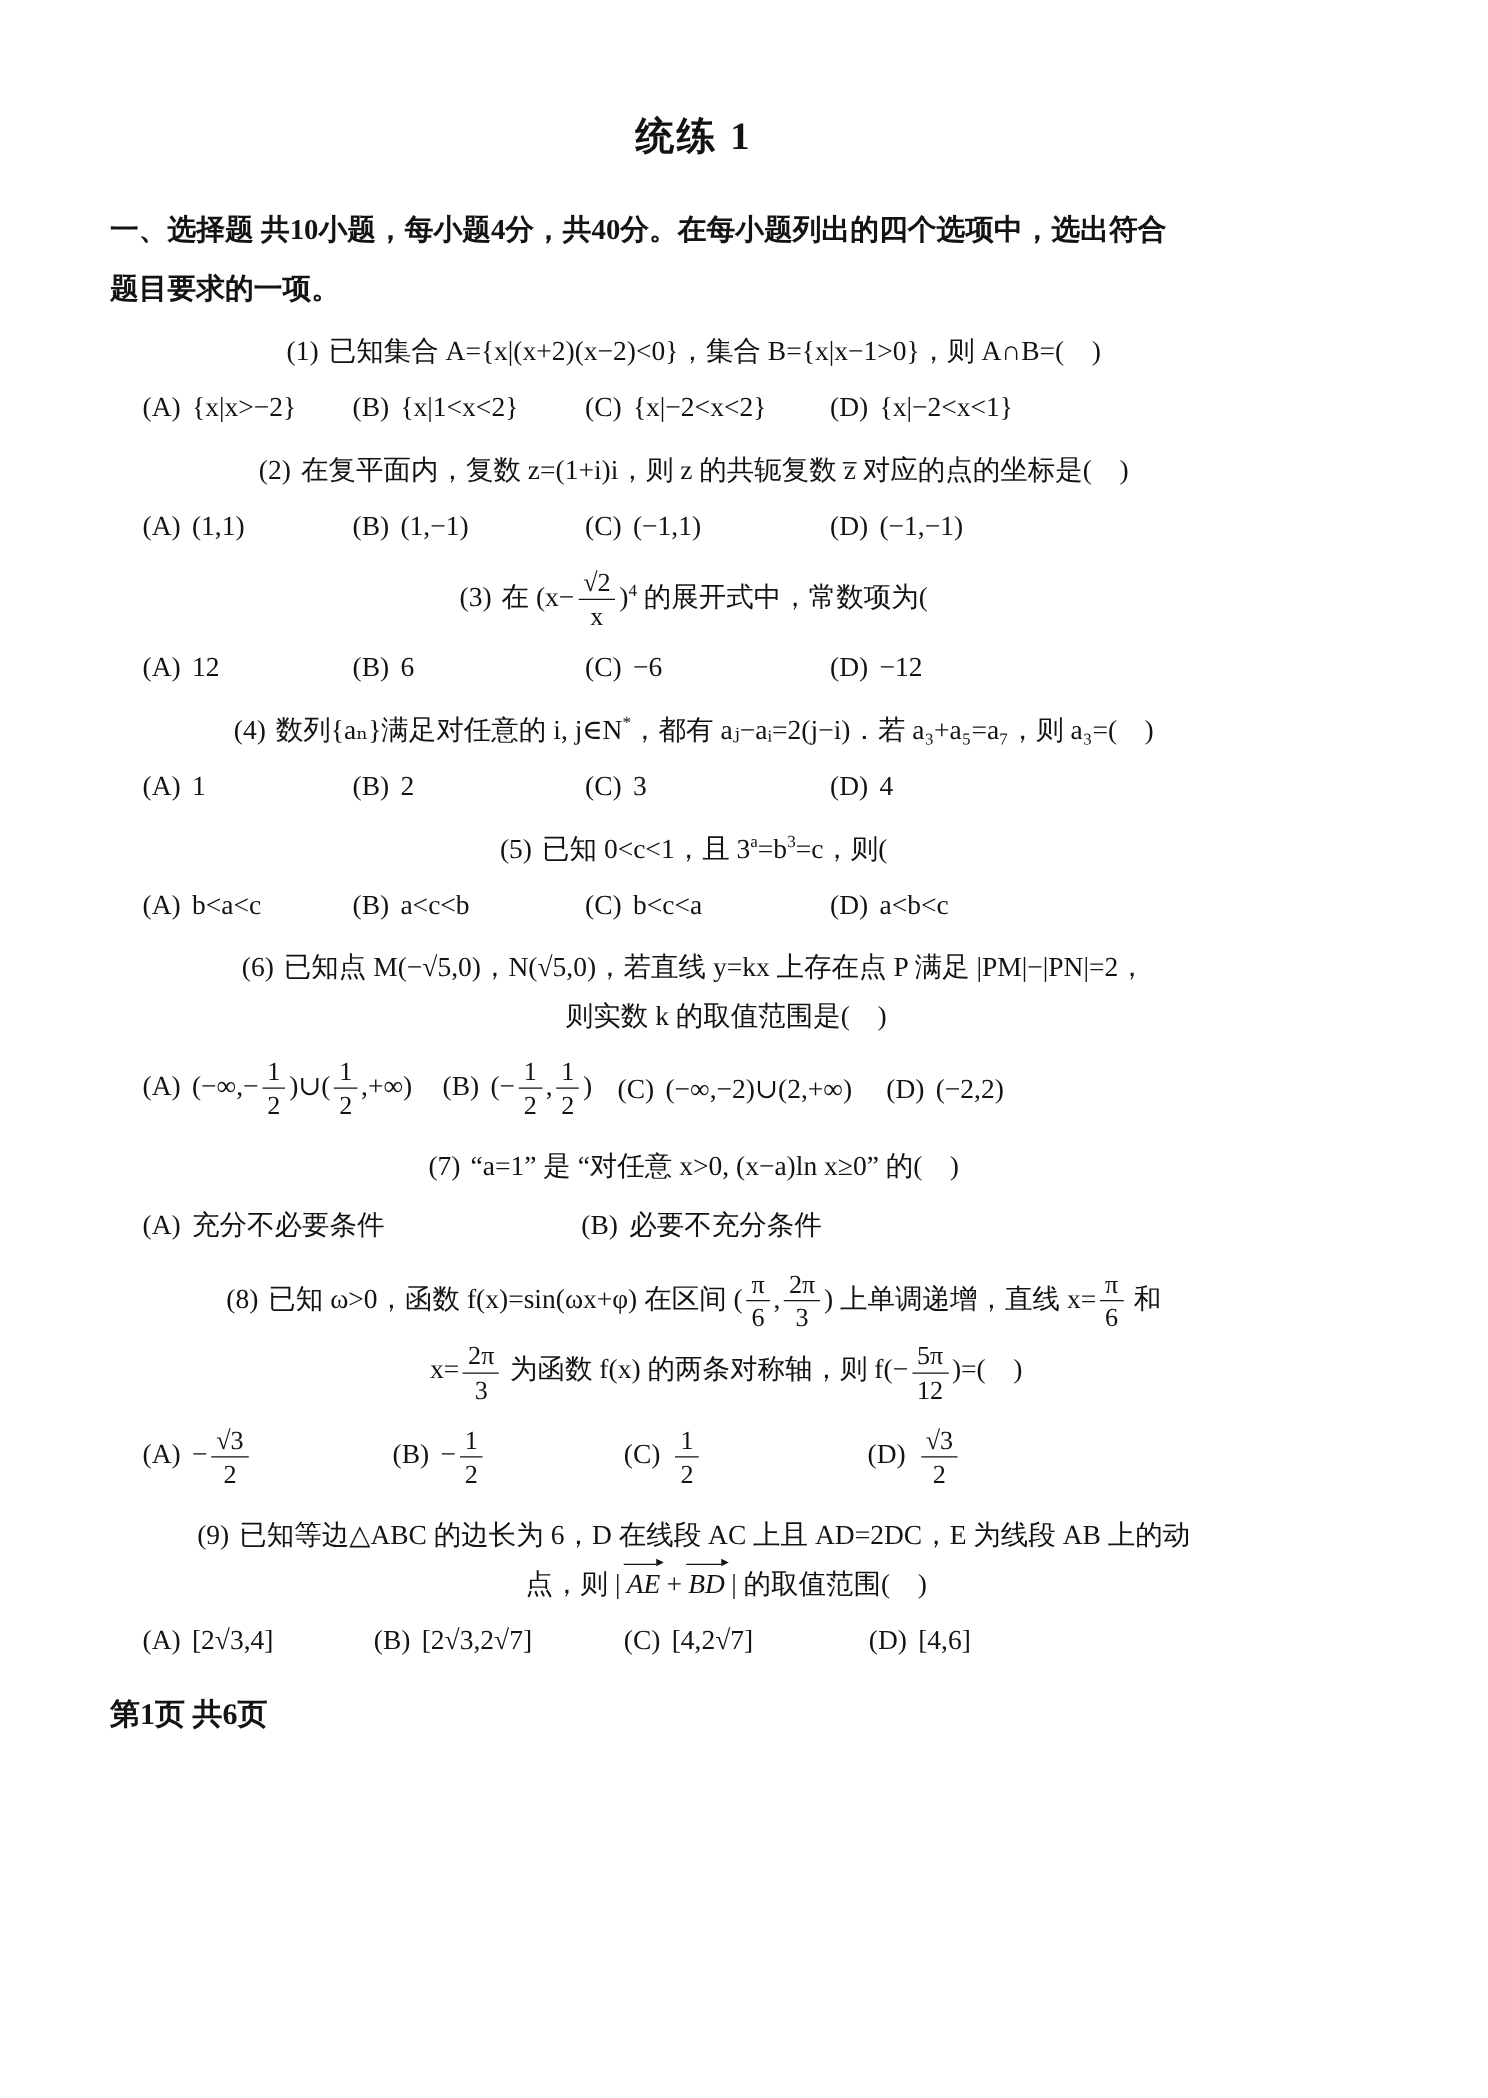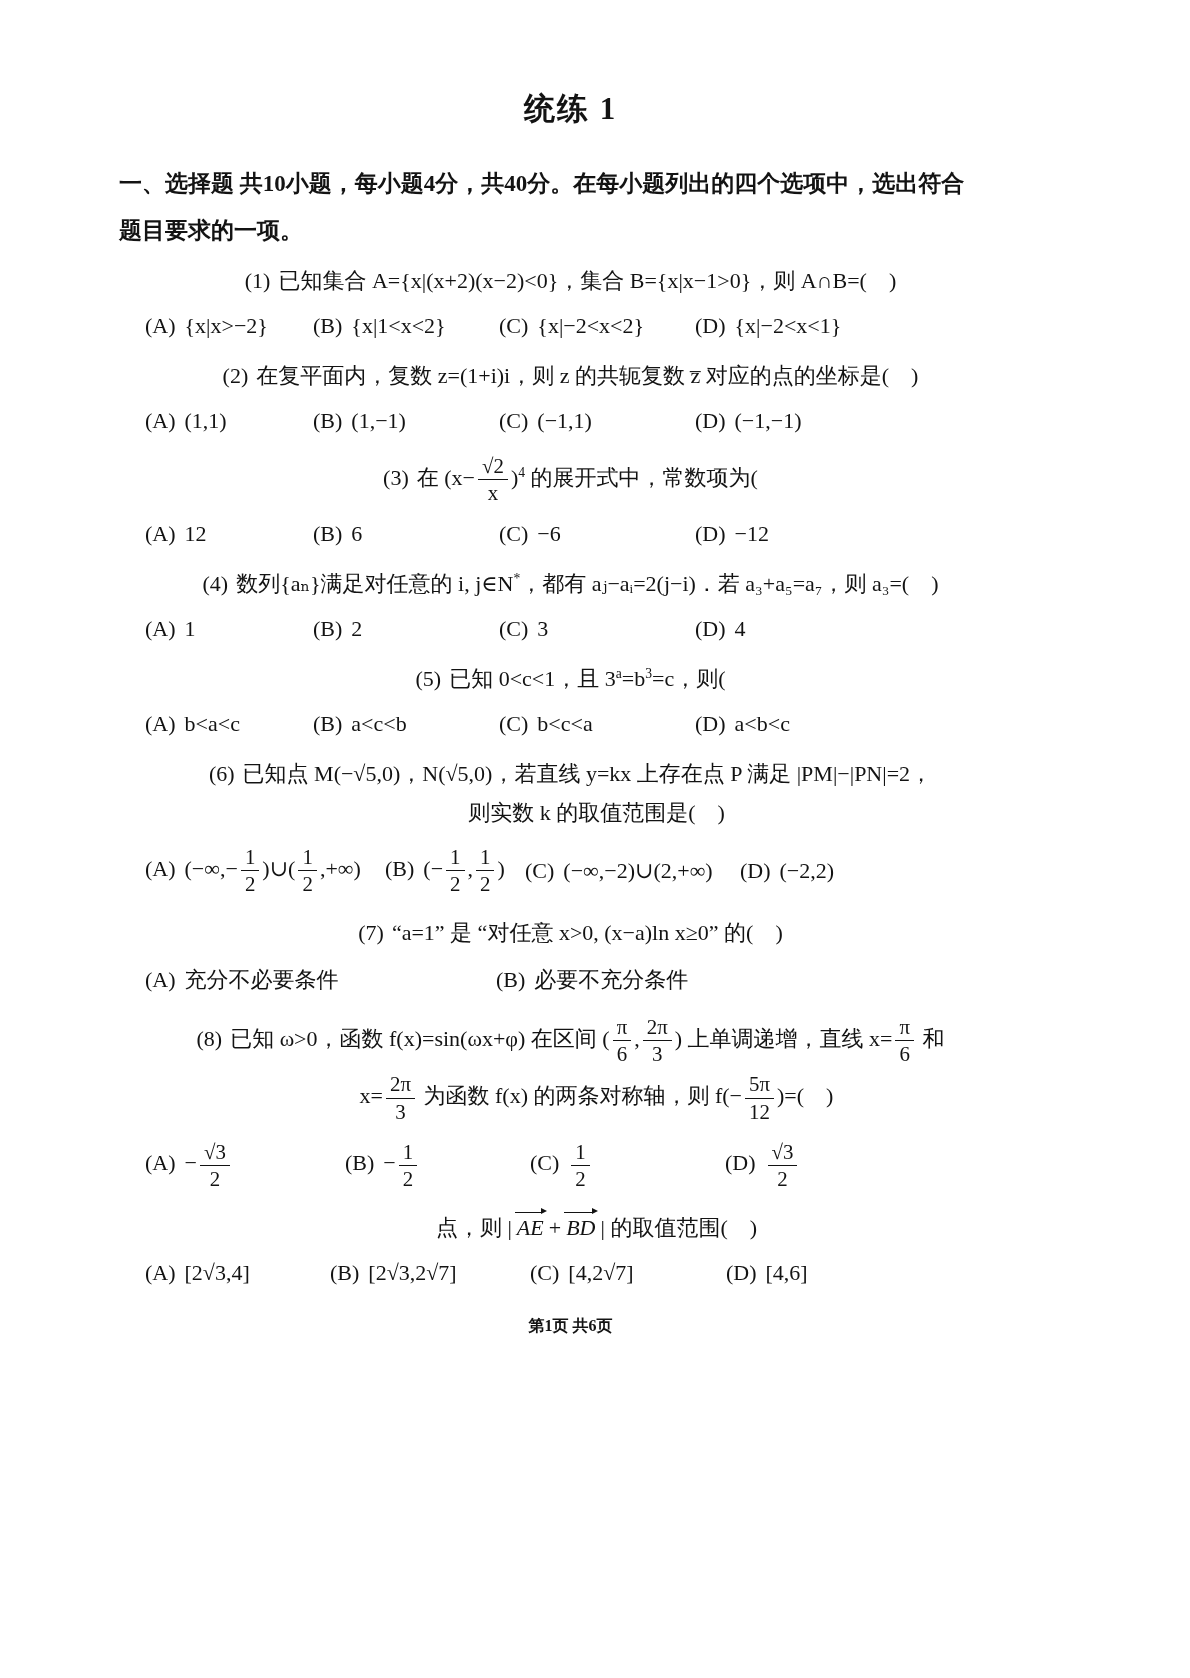--- a/index.html
+++ b/index.html
@@ -11,21 +11,21 @@
   body {
     width: 1190px;
     height: 1678px;
     overflow: hidden;
     font-family: "Liberation Serif", "DejaVu Serif", "DejaVu Sans", serif;
   }
   .page {
     box-sizing: border-box;
     width: 1190px;
     height: 1678px;
-    padding: 88px 168px 0 119px;
+    padding: 88px 168px 0 88px;
   }
   .title {
     text-align: center;
     font-size: 31px;
     font-weight: bold;
     letter-spacing: 2px;
     margin: 0 0 30px 0;
     font-family: "Liberation Serif", "DejaVu Serif", serif;
   }
   .section-header {
@@ -55,23 +55,23 @@
   .opts-q8 { grid-template-columns: 200px 185px 195px 1fr; }
   .opts-q9 { grid-template-columns: 185px 200px 196px 1fr; }
   .opts-2col {
     grid-template-columns: 340px 1fr;
     row-gap: 18px;
     gap: 11px;
   }
   .opt { white-space: nowrap; }
   .opt-label { margin-right: 9px; }
   .footer {
-    text-align: center;
+    text-align: left;
     font-weight: bold;
-    font-size: 16px;
+    font-size: 24px;
     margin-top: 30px;
   }
   
   .frac {
     display: inline-flex;
     flex-direction: column;
     align-items: center;
     vertical-align: middle;
     margin: 0 3px;
     line-height: 1.15;
@@ -249,20 +249,23 @@
               <span class="fden">2</span>
             </span></span></span>
       <span class="opt"><span class="opt-label">(D)</span><span><span class="frac">
               <span class="fnum">√3</span>
               <span class="fden">2</span>
             </span></span></span>
     </div>
   </div>
 
   <div class="q">
+    <div class="stem">
+      <span class="q-num">(9)</span><span>已知等边△ABC 的边长为 6，D 在线段 AC 上且 AD=2DC，E 为线段 AB 上的动</span>
+    </div>
     <div class="stem stem2">点，则 |<span class="vec">AE</span>+<span class="vec">BD</span>| 的取值范围(　)</div>
     <div class="opts opts-q9">
       <span class="opt"><span class="opt-label">(A)</span><span>[2√3,4]</span></span>
       <span class="opt"><span class="opt-label">(B)</span><span>[2√3,2√7]</span></span>
       <span class="opt"><span class="opt-label">(C)</span><span>[4,2√7]</span></span>
       <span class="opt"><span class="opt-label">(D)</span><span>[4,6]</span></span>
     </div>
   </div>
 
   <div class="footer">第1页 共6页</div>

